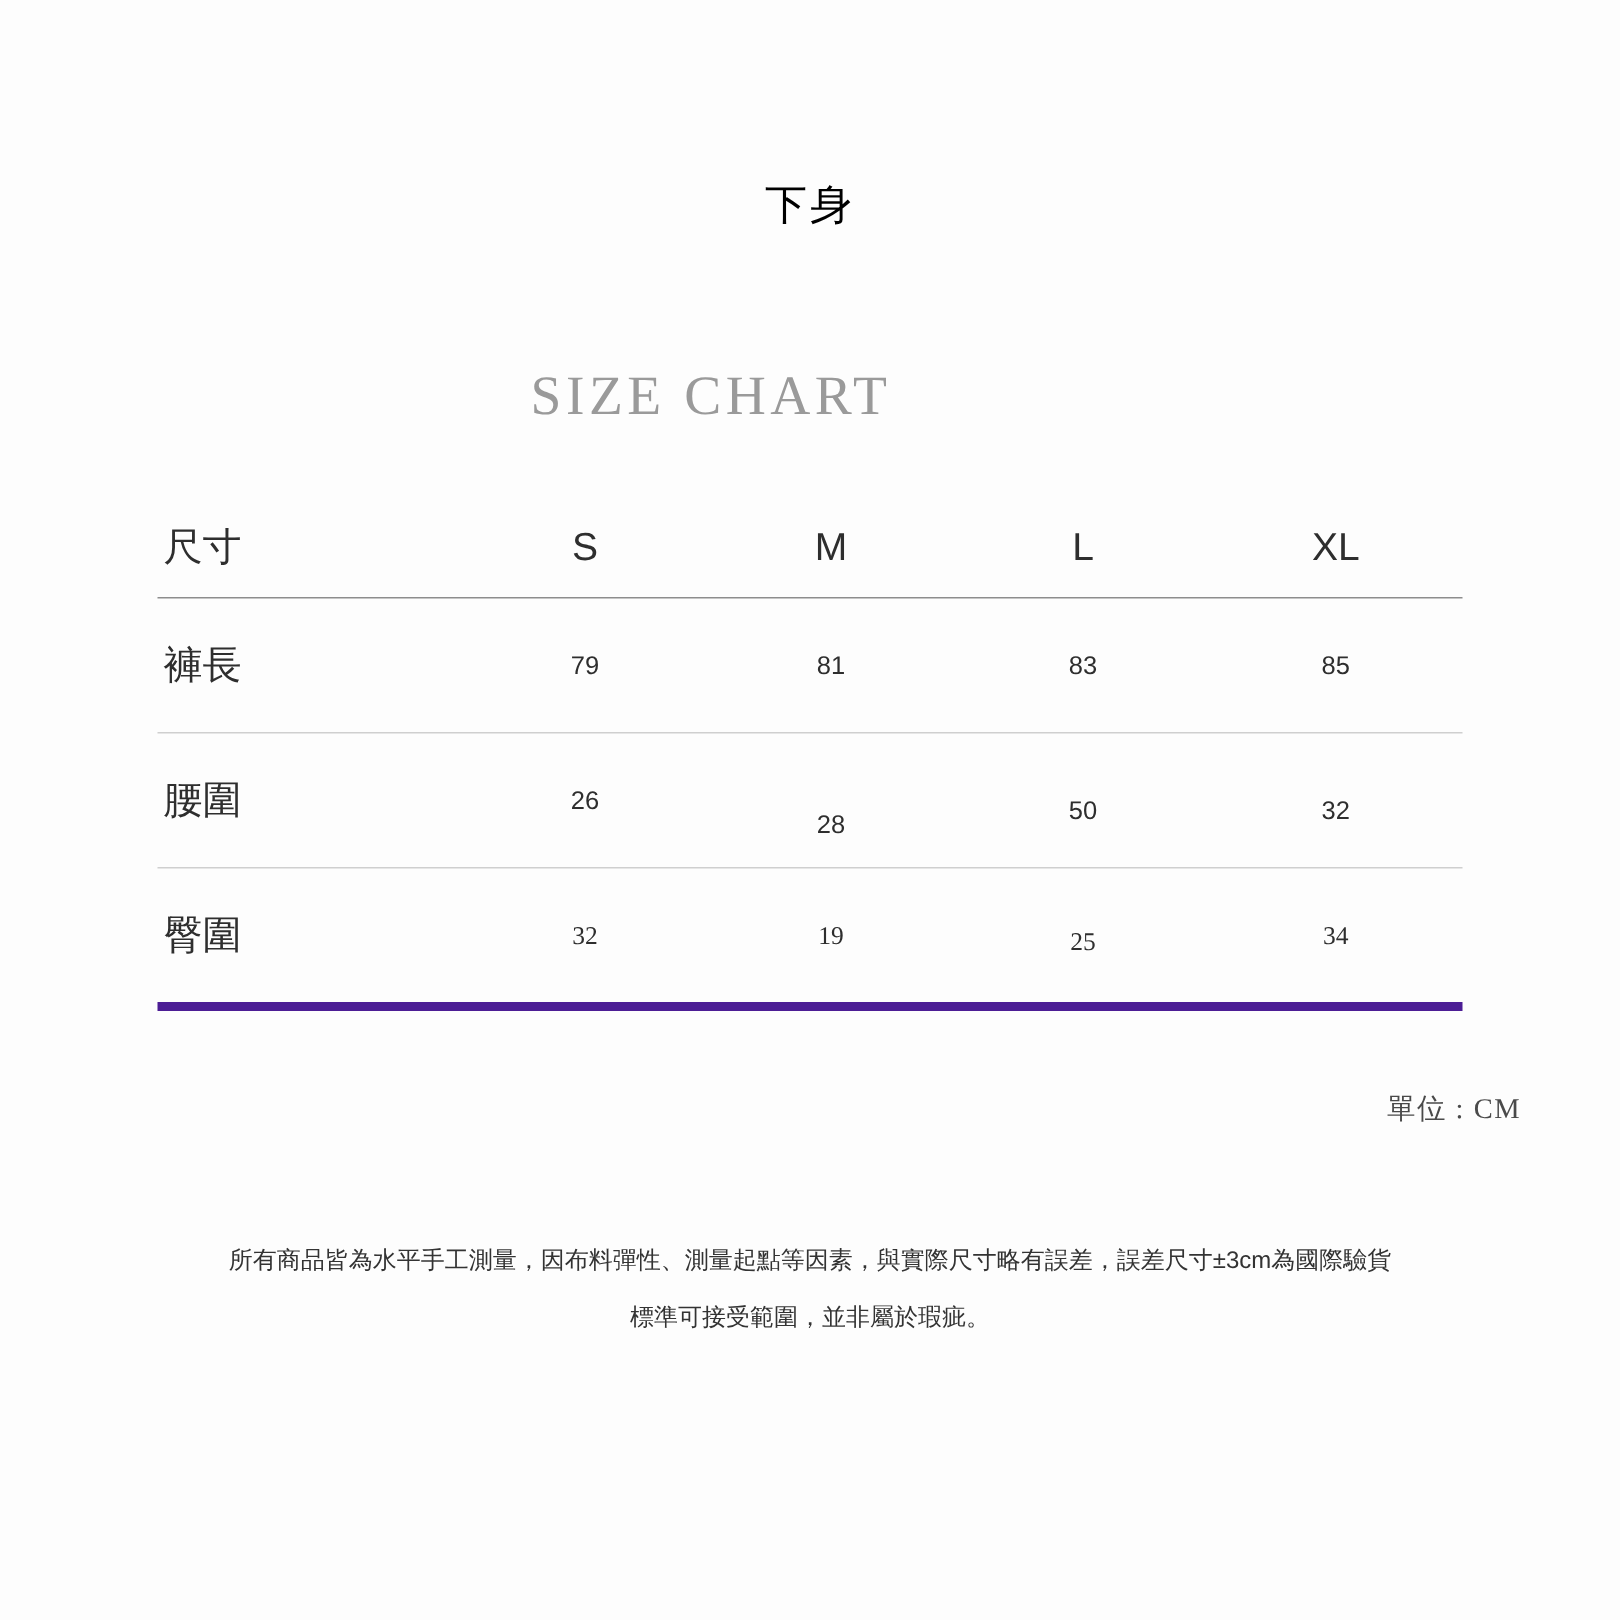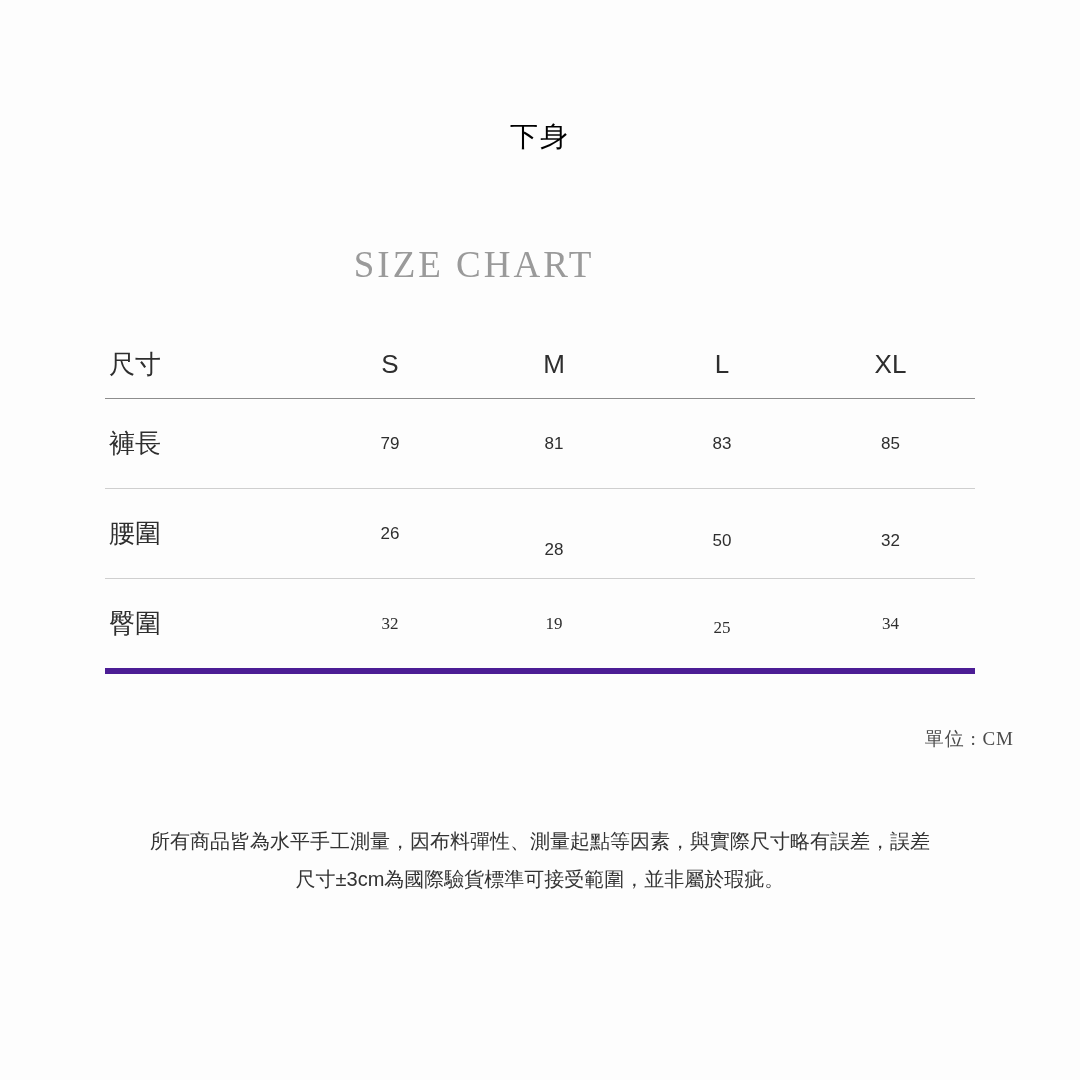--- a/index.html
+++ b/index.html
@@ -115,21 +115,21 @@
     letter-spacing: 1px;
     padding-left: 39px;
   }
 
   .note {
     position: absolute;
     top: 822px;
     left: 150px;
     width: 780px;
     text-align: center;
-    font-size: 20px;
+    font-size: 16px;
     line-height: 38px;
     color: #333;
   }
 </style>
 </head>
 <body>
 
 <div class="page">
 
   <div class="title">下身</div>

